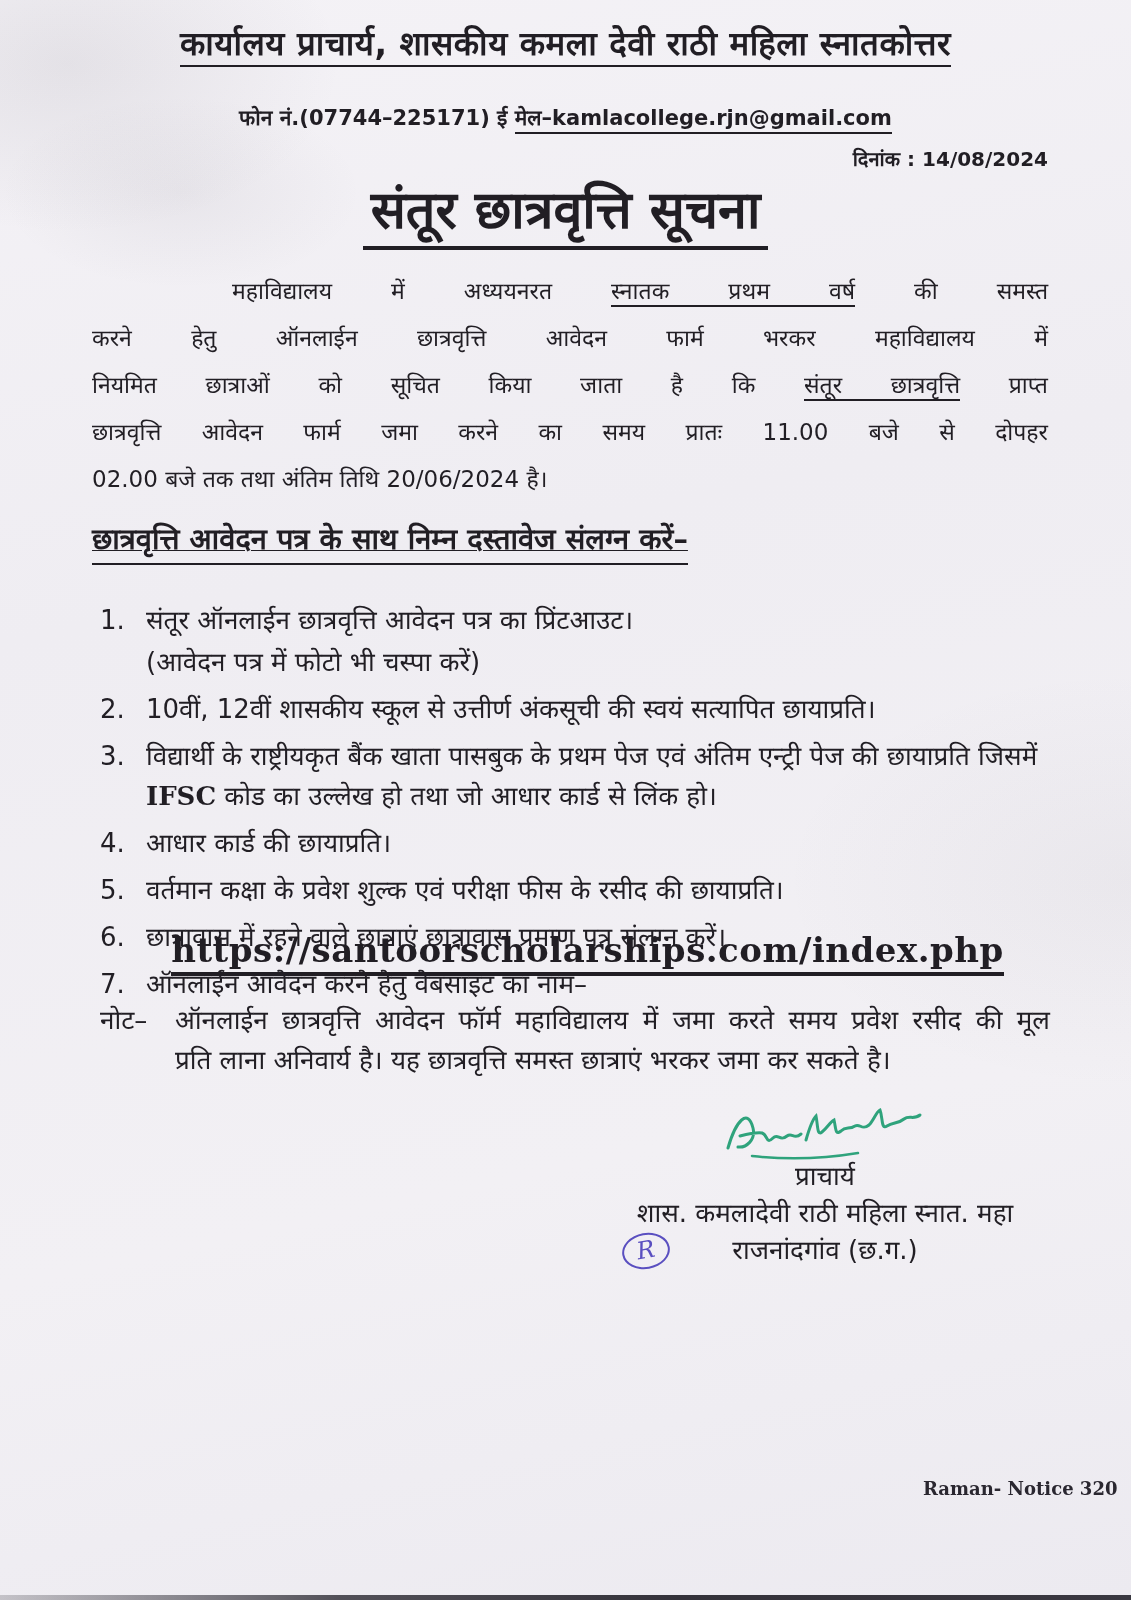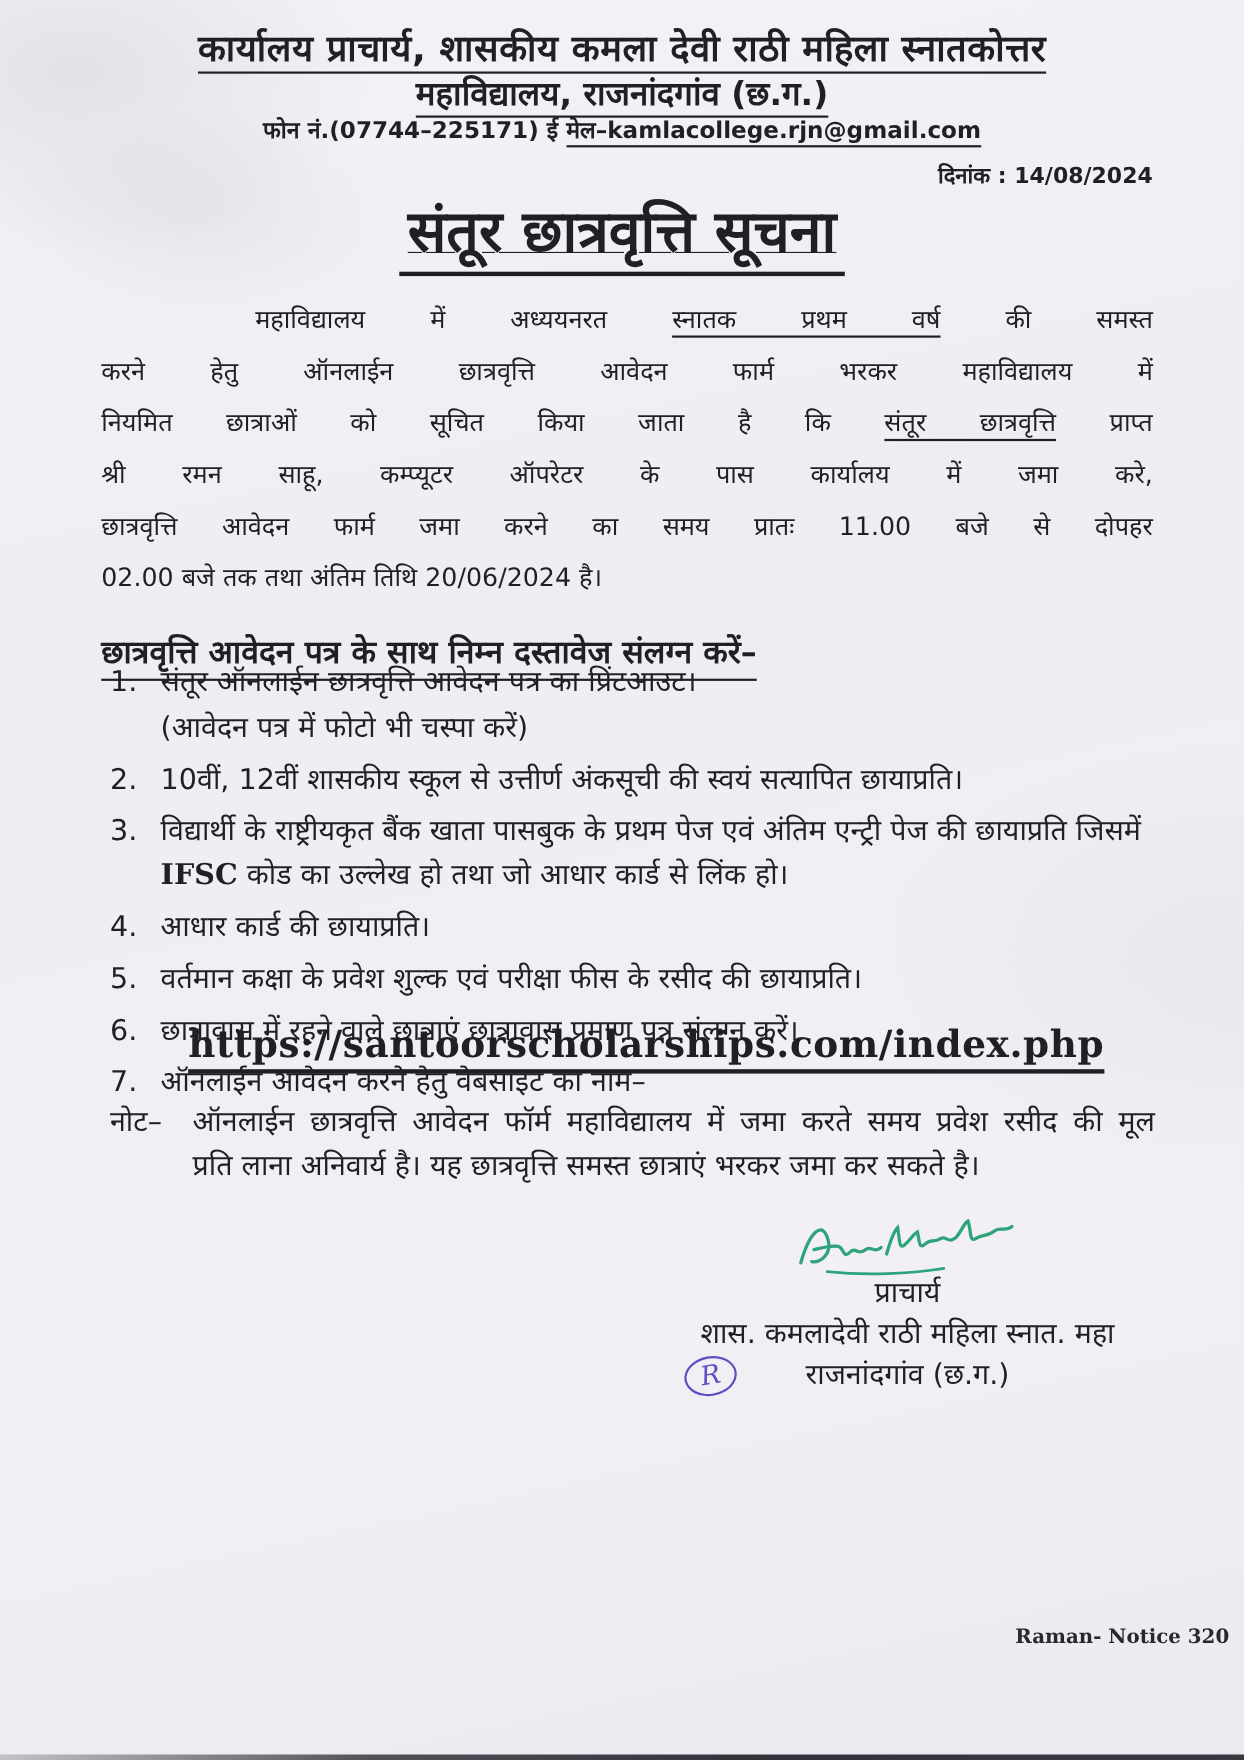--- a/index.html
+++ b/index.html
@@ -18,30 +18,30 @@
     overflow:hidden;
   }
   .abs{position:absolute;}
   .ul{border-bottom:2px solid #211e24;padding-bottom:2px;}
   
   .hdr1{top:20px;left:0;right:0;text-align:center;font-size:33px;font-weight:bold;letter-spacing:.5px;}
   .hdr2{top:63px;left:0;right:0;text-align:center;font-size:30px;font-weight:bold;}
   .contact{top:103px;left:0;right:0;text-align:center;font-size:21px;font-weight:600;}
   .date{top:145px;right:83px;font-size:20px;font-weight:600;}
   
-  .title{top:172px;left:0;right:0;text-align:center;text-decoration:underline;}
+  .title{top:172px;left:0;right:0;text-align:center;}
   .title span{font-family:"DejaVu Serif", serif;font-size:52px;font-weight:bold;border-bottom:4px solid #211e24;padding:0 8px 6px 8px;}
   
   .para{top:268px;left:92px;width:956px;font-size:23px;line-height:47px;}
   .pline{text-align:justify;text-align-last:justify;}
   .pline.last{text-align-last:left;}
   .pline.first{text-indent:140px;}
   .useg{border-bottom:2px solid #211e24;padding-bottom:1px;}
   
-  .sect{top:572px;left:92px;}
+  .sect{top:518px;left:92px;text-decoration:underline;}
   .sect span{font-size:29px;font-weight:600;border-bottom:2px solid #211e24;padding-bottom:7px;}
   
   .list{top:600px;left:100px;width:956px;font-size:26px;line-height:40px;}
   .li{display:flex;margin-bottom:7px;}
   .li .num{width:46px;flex:none;}
   .li .txt{flex:1;}
   .li .sub{margin-top:2px;}
   .ifsc{font-family:"DejaVu Serif", serif;font-weight:bold;}
   
   .urlrow{top:930px;left:0;right:0;text-align:center;}
@@ -68,42 +68,38 @@
     background:linear-gradient(to right, rgba(70,68,76,.25), rgba(55,53,62,.85) 30%, #34323a 60%, #3a3841);}
 </style>
 </head>
 <body>
 
 <div class="page">
 
   <div class="abs hdr1">
     <span class="ul">कार्यालय प्राचार्य, शासकीय कमला देवी  राठी महिला स्नातकोत्तर</span>
   </div>
-  <div class="abs hdr2">
-    <span class="ul">महाविद्यालय, राजनांदगांव (छ.ग.)</span>
-  </div>
   <div class="abs contact">
     <span>फोन नं.(07744–225171) ई </span><span class="ul">मेल–kamlacollege.rjn@gmail.com</span>
   </div>
 
   <div class="abs date">दिनांक : 14/08/2024</div>
 
   <div class="abs title">
     <span>संतूर छात्रवृत्ति सूचना</span>
   </div>
 
   <div class="abs para">
     <div class="pline first">
       <span>महाविद्यालय में अध्ययनरत </span><span class="useg">स्नातक प्रथम वर्ष</span><span> की समस्त</span>
     </div>
     <div class="pline">करने हेतु ऑनलाईन छात्रवृत्ति आवेदन फार्म भरकर महाविद्यालय में</div>
     <div class="pline">
       <span>नियमित छात्राओं को सूचित किया जाता है कि </span><span class="useg">संतूर छात्रवृत्ति</span><span> प्राप्त</span>
     </div>
-    <div class="pline">श्री रमन साहू, कम्प्यूटर ऑपरेटर के पास कार्यालय में जमा करे,</div>
     <div class="pline">छात्रवृत्ति आवेदन फार्म जमा करने का समय प्रातः 11.00 बजे से दोपहर</div>
     <div class="pline last">02.00 बजे तक तथा अंतिम तिथि 20/06/2024 है।</div>
   </div>
 
   <div class="abs sect">
     <span>छात्रवृत्ति आवेदन पत्र के साथ निम्न दस्तावेज संलग्न करें–</span>
   </div>
 
   <div class="abs list">
     <div class="li">

